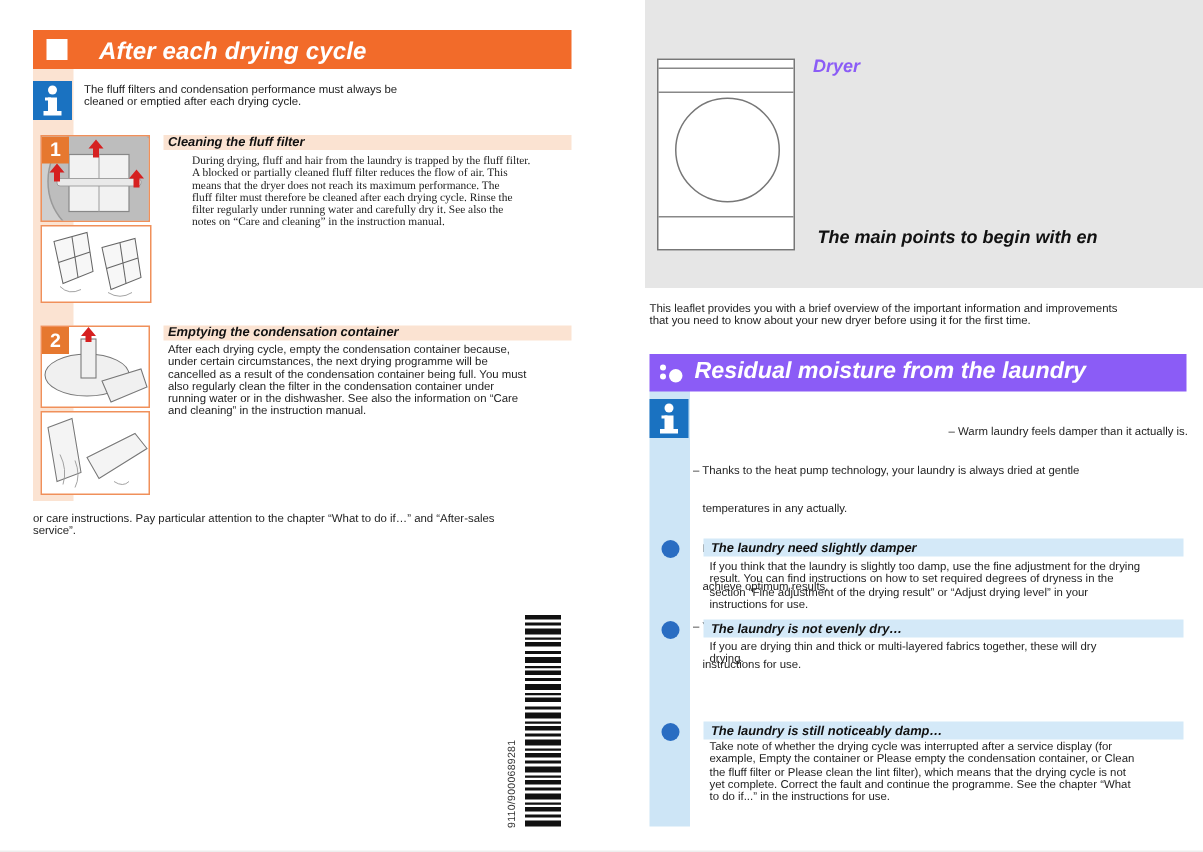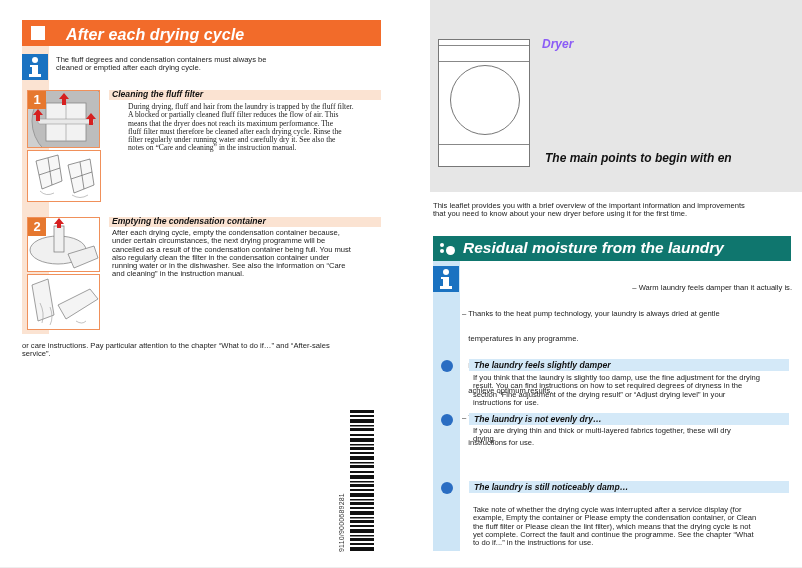--- a/index.html
+++ b/index.html
@@ -32,21 +32,21 @@
     .cover { position: absolute; left: 430px; top: 0; width: 372px; height: 192px; background: #e6e6e6; }
     .dryer { position: absolute; left: 438px; top: 39px; width: 92px; height: 128px; border: 1px solid #777; background: #fff; }
     .dryer .line1 { position: absolute; left: 0; top: 5px; width: 100%; height: 1px; background: #888; }
     .dryer .line2 { position: absolute; left: 0; top: 21px; width: 100%; height: 1px; background: #888; }
     .dryer .line3 { position: absolute; left: 0; top: 104px; width: 100%; height: 1px; background: #888; }
     .dryer .door { position: absolute; left: 11px; top: 25px; width: 70px; height: 70px; border: 1px solid #777; border-radius: 50%; }
     .cover-title { position: absolute; left: 542px; top: 37px; font-size: 12px; font-weight: bold; font-style: italic; color: #8b5cf6; }
     .cover-subtitle { position: absolute; left: 545px; top: 151px; font-size: 12px; font-weight: bold; font-style: italic; color: #111; }
 
     .blue-strip { position: absolute; left: 433px; top: 260px; width: 27px; height: 291px; background: #cde5f6; }
-    .blue-banner { position: absolute; left: 433px; top: 236px; width: 358px; height: 25px; background: #0f766e; }
+    .blue-banner { position: absolute; left: 433px; top: 236px; width: 358px; height: 25px; background: #8b5cf6; }
     .blue-banner .title { position: absolute; left: 30px; top: 3px; font-size: 15.5px; font-weight: bold; font-style: italic; color: #fff; }
     .blue-banner .dots { position: absolute; left: 7px; top: 6px; width: 18px; height: 14px; }
     .blue-banner .dots span { position: absolute; background: #fff; border-radius: 50%; }
 
     .bullet-circle { position: absolute; width: 12px; height: 12px; background: #2a6dc2; border-radius: 50%; }
     .sub-head-bar { position: absolute; left: 469px; height: 12px; width: 320px; background: #d4e9f8; }
     .sub-head { position: absolute; left: 474px; font-size: 8.6px; font-weight: bold; font-style: italic; color: #111; }
 
     .barcode { position: absolute; left: 350px; top: 410px; width: 24px; height: 142px; }
     .barcode-num { position: absolute; left: 338px; top: 552px; transform: rotate(-90deg); transform-origin: left top; font-size: 7px; color: #333; letter-spacing: 0.2px; white-space: nowrap; }
@@ -64,21 +64,21 @@
   <div class="title">After each drying cycle</div>
 </div>
 
 <div class="info-icon" style="left:22px; top:54px;">
   <div class="dot"></div>
     <div class="cap"></div>
     <div class="bar"></div>
     <div class="foot"></div>
 </div>
 <div class="abs small-text" style="left:56px; top:56px; width:300px;">
-  <div>The fluff degrees and condensation containers must always be</div>
+  <div>The fluff filters and condensation performance must always be</div>
   <div>cleaned or emptied after each drying cycle.</div>
 </div>
 
 <div class="step-box" style="left:27px; top:90px; width:73px; height:58px; background:#cfcfcf;">
   <svg width="73" height="58" viewBox="0 0 73 58">
     <circle cx="44" cy="30" r="40" fill="#bdbdbd" stroke="#999" stroke-width="1"></circle>
     <rect x="18" y="12" width="40" height="38" fill="#f2f2f2" stroke="#888" stroke-width="0.8"></rect>
     <line x1="38" y1="12" x2="38" y2="50" stroke="#aaa" stroke-width="0.8"></line>
     <rect x="10" y="28" width="56" height="5" rx="2" fill="#e9e9e9" stroke="#999" stroke-width="0.6"></rect>
     <polygon points="36,2 41,8 38,8 38,14 34,14 34,8 31,8" fill="#d62020"></polygon>
@@ -212,49 +212,49 @@
 
 <div class="info-icon" style="left:433px; top:266px;">
   <div class="dot"></div>
     <div class="cap"></div>
     <div class="bar"></div>
     <div class="foot"></div>
 </div>
 <div class="abs small-text" style="left:462px; top:267px; width:330px; white-space:pre;">
   <div style="margin-bottom:2px;text-align:right;">– Warm laundry feels damper than it actually is.</div>
   <div>– Thanks to the heat pump technology, your laundry is always dried at gentle</div>
-  <div style="margin-bottom:2px;">   temperatures in any programme.</div>
+  <div style="margin-bottom:2px;">   temperatures in any actually.</div>
   <div>   However, you must observe the maximum load and type of laundry in order to</div>
   <div style="margin-bottom:2px;">   achieve optimum results.</div>
   <div>– You must also observe the information in the chapter “Notes on laundry” in the</div>
   <div>   instructions for use.</div>
 </div>
 
 <div class="bullet-circle" style="left:441px; top:360px;"></div>
 <div class="sub-head-bar" style="top:359px;"></div>
-<div class="sub-head" style="top:360px;">The laundry feels slightly damper</div>
+<div class="sub-head" style="top:360px;">The laundry need slightly damper</div>
 <div class="abs small-text" style="left:473px; top:374px; width:320px;">
   <div>If you think that the laundry is slightly too damp, use the fine adjustment for the drying</div>
   <div>result. You can find instructions on how to set required degrees of dryness in the</div>
   <div>section “Fine adjustment of the drying result” or “Adjust drying level” in your</div>
   <div>instructions for use.</div>
 </div>
 
 <div class="bullet-circle" style="left:441px; top:414px;"></div>
 <div class="sub-head-bar" style="top:413px;"></div>
 <div class="sub-head" style="top:414px;">The laundry is not evenly dry…</div>
 <div class="abs small-text" style="left:473px; top:427px; width:320px;">
   <div>If you are drying thin and thick or multi-layered fabrics together, these will dry</div>
   <div>drying.</div>
 </div>
 
 <div class="bullet-circle" style="left:441px; top:482px;"></div>
 <div class="sub-head-bar" style="top:481px;"></div>
 <div class="sub-head" style="top:482px;">The laundry is still noticeably damp…</div>
-<div class="abs small-text" style="left:473px; top:494px; width:325px;margin-top:12px;">
+<div class="abs small-text" style="left:473px; top:494px; width:325px;">
   <div>Take note of whether the drying cycle was interrupted after a service display (for</div>
   <div>example, Empty the container or Please empty the condensation container, or Clean</div>
   <div>the fluff filter or Please clean the lint filter), which means that the drying cycle is not</div>
   <div>yet complete. Correct the fault and continue the programme. See the chapter “What</div>
   <div>to do if...” in the instructions for use.</div>
 </div>
 
 <div class="bottom-line"></div>
 
 </body></html>

